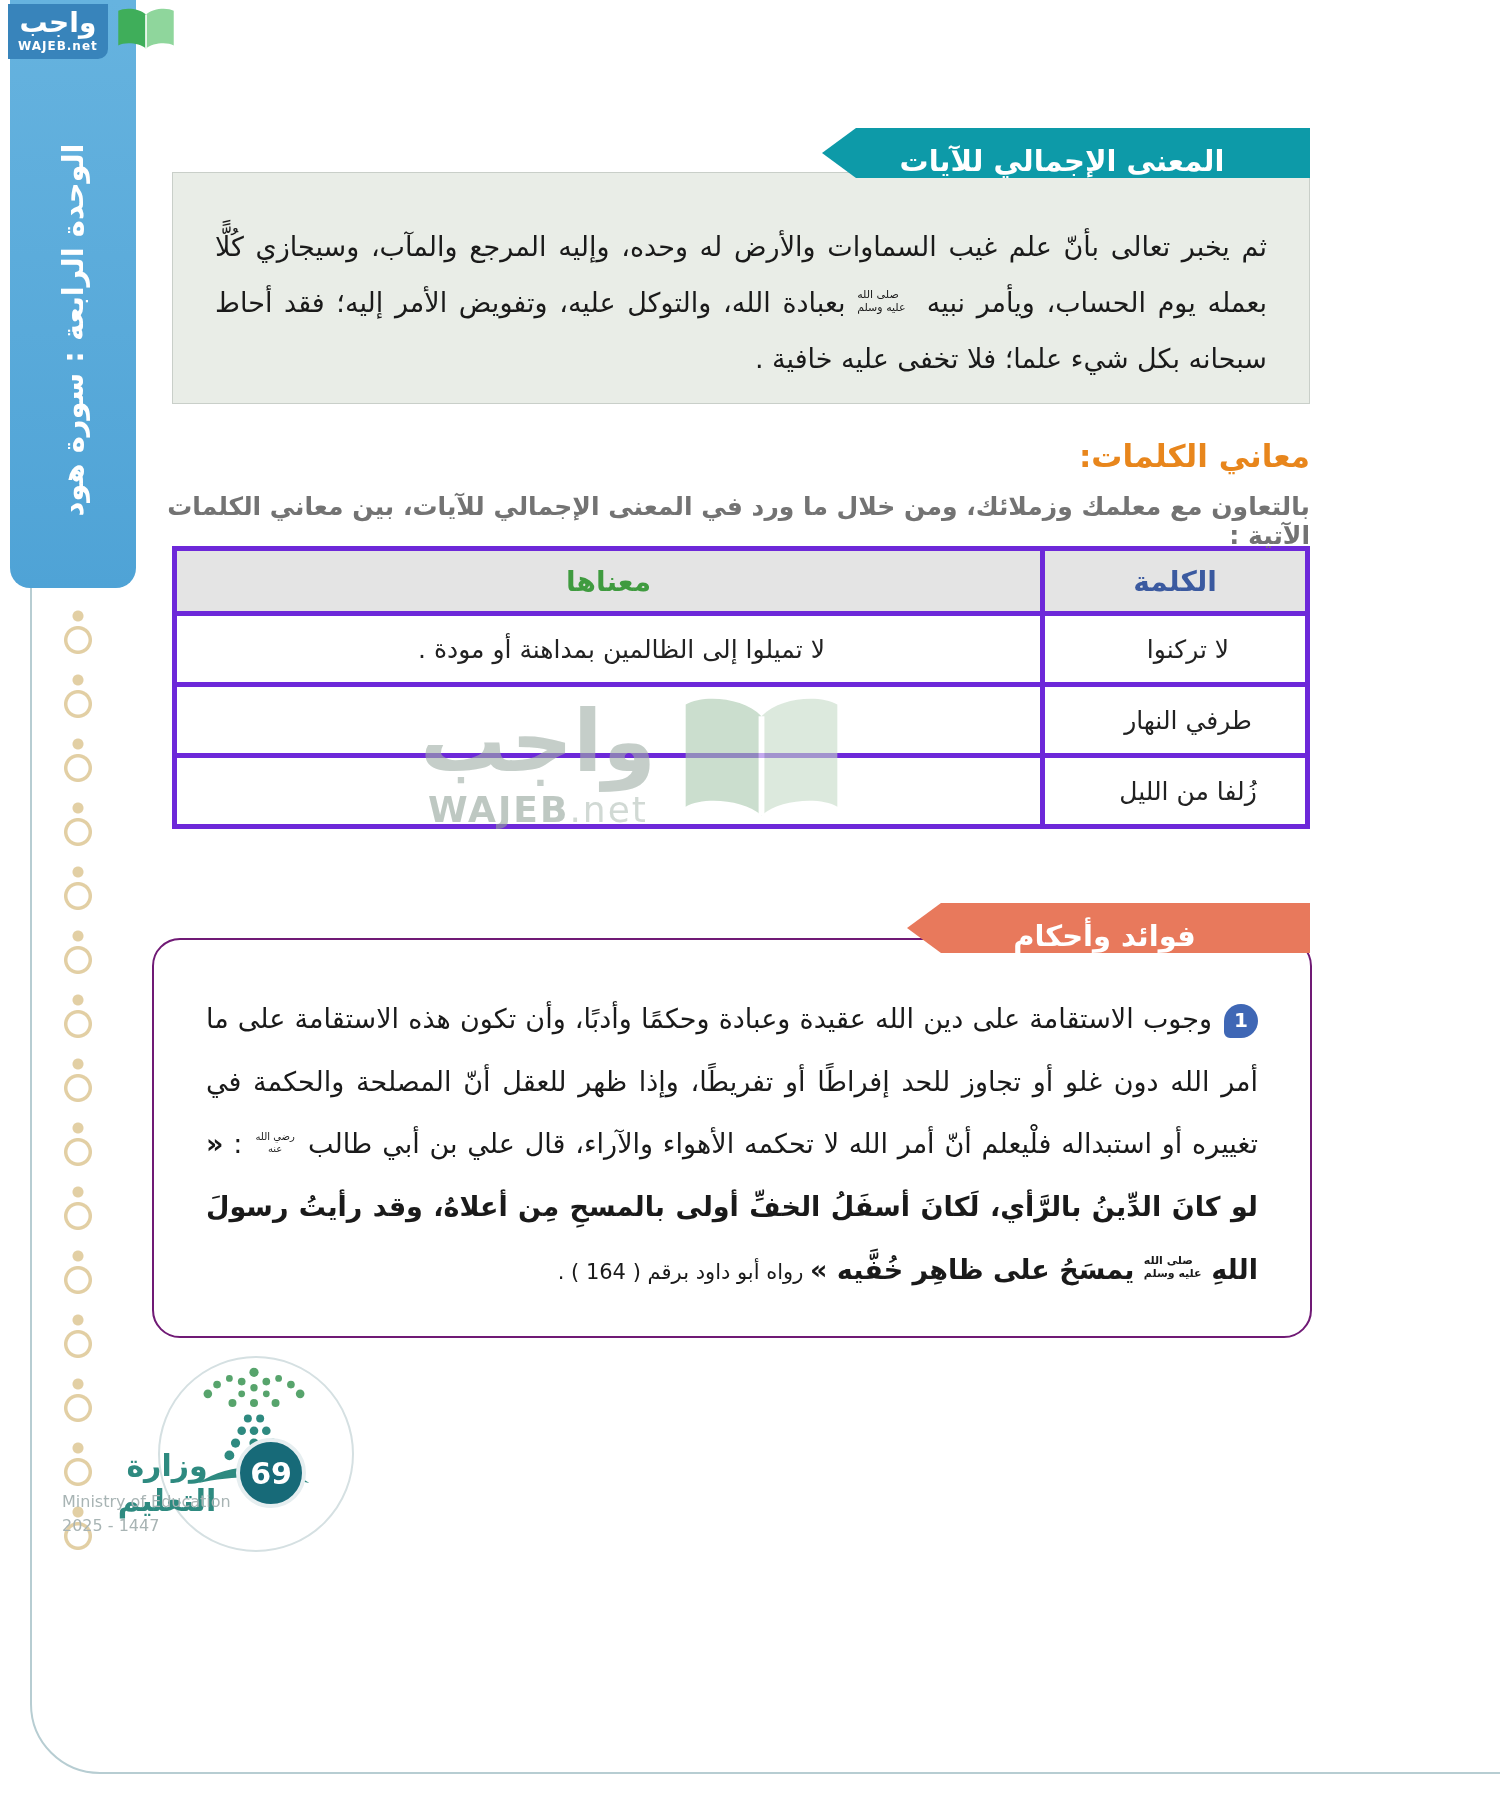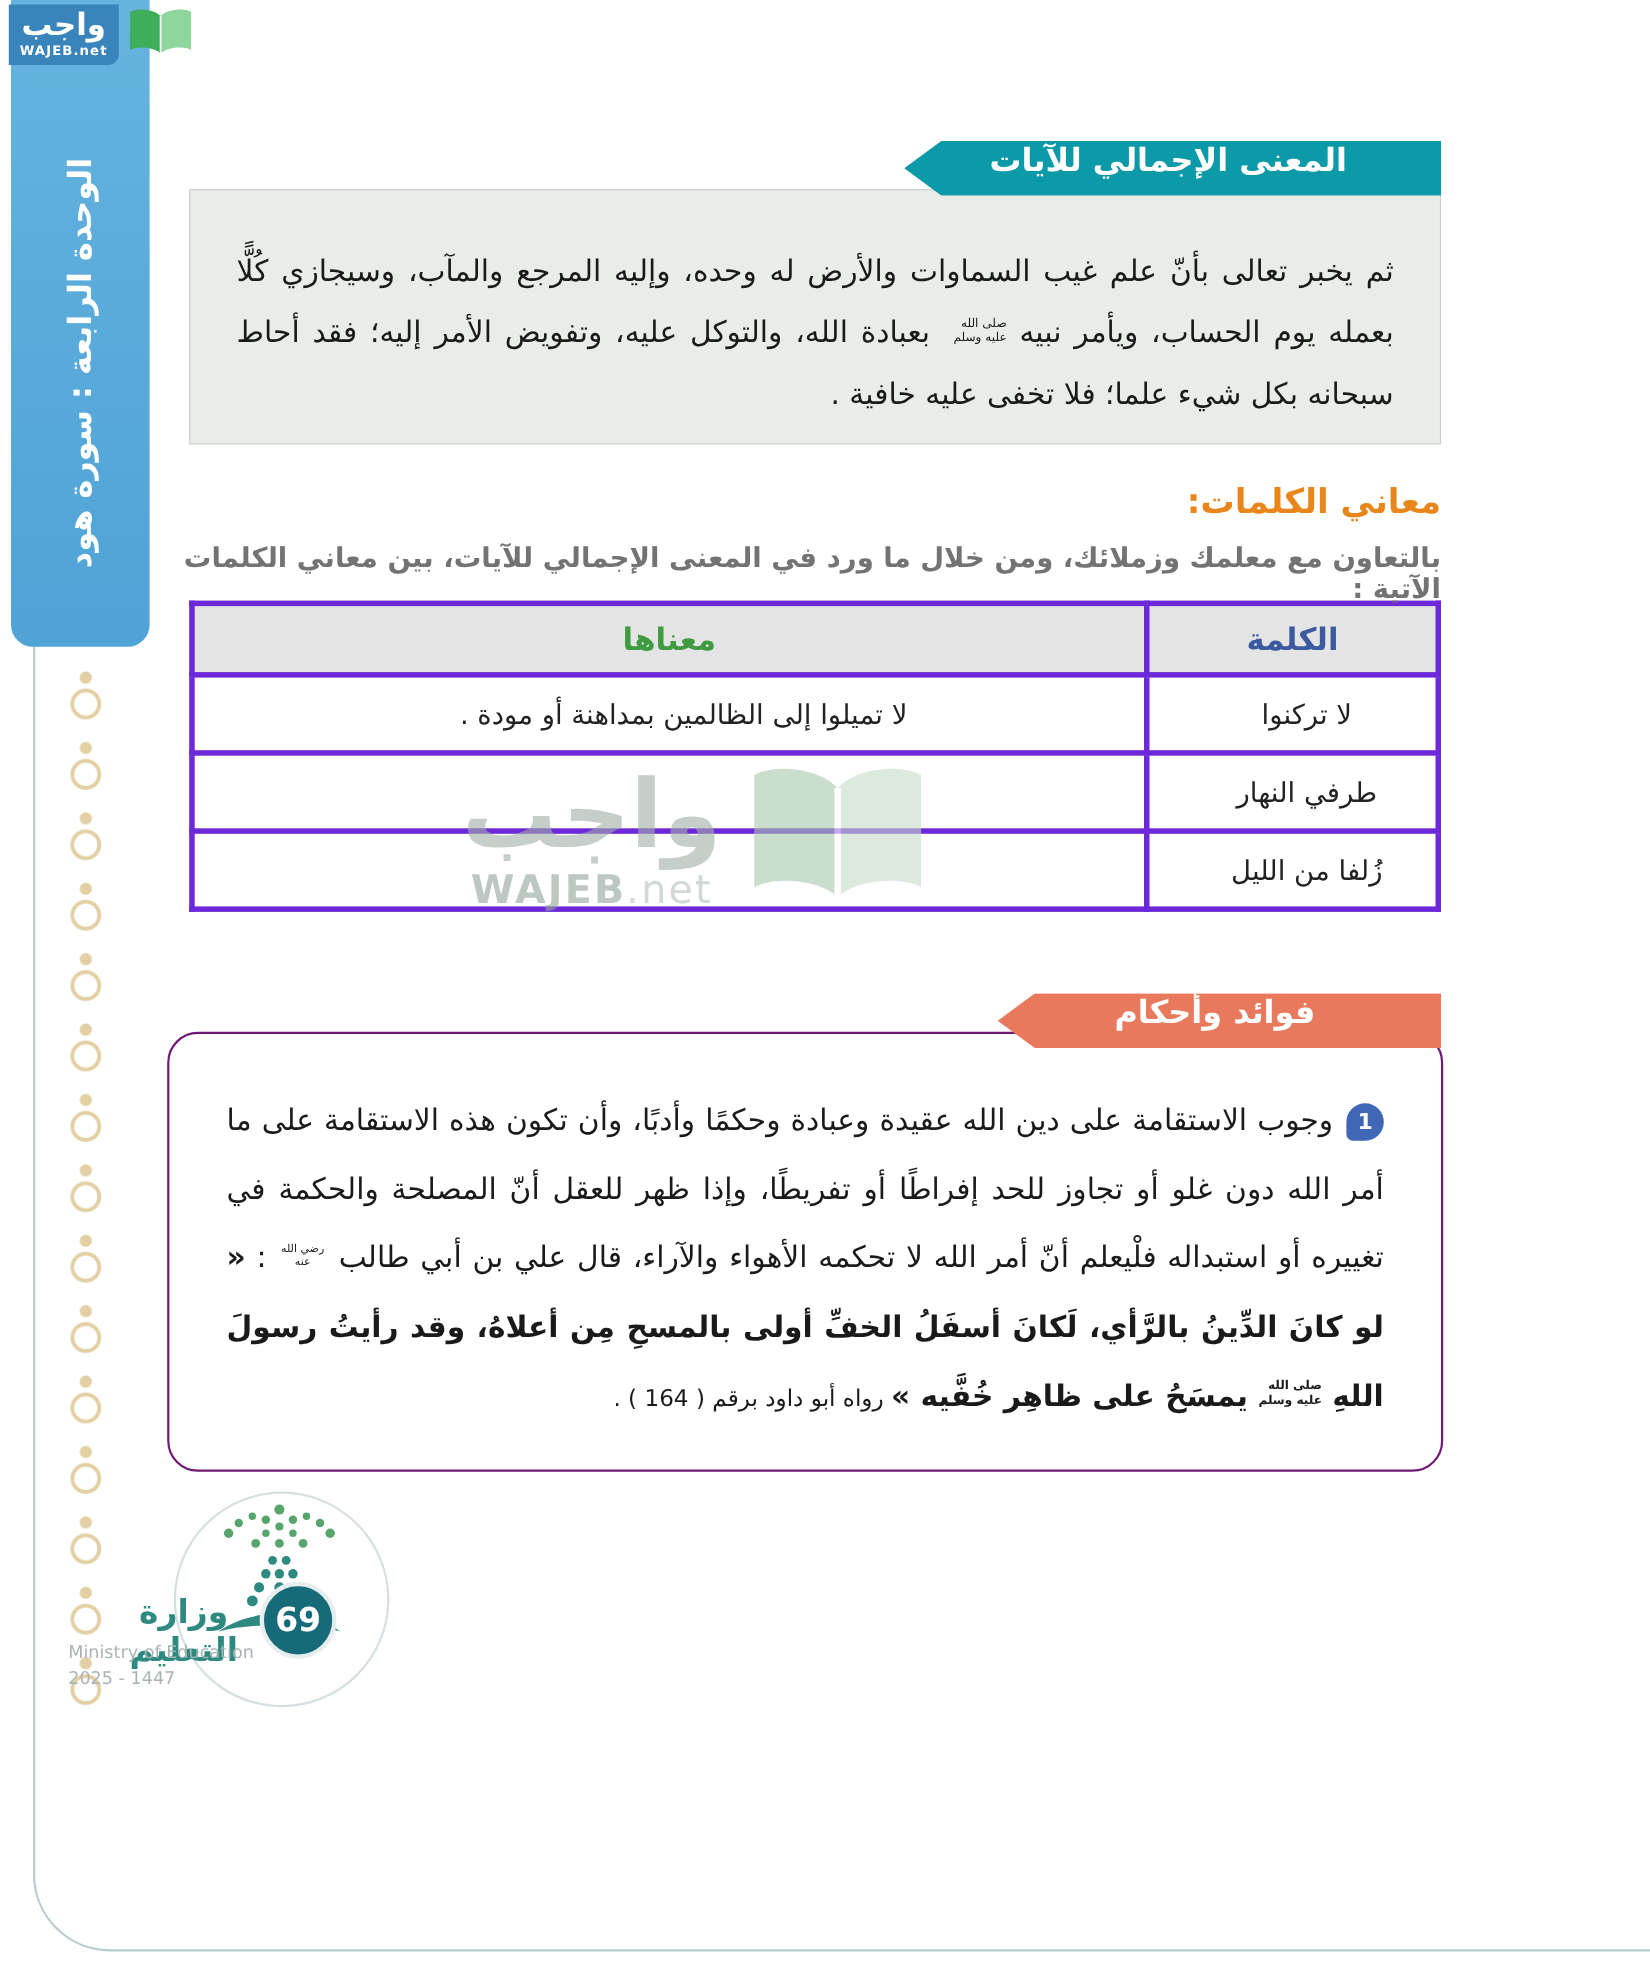--- a/index.html
+++ b/index.html
@@ -31,35 +31,35 @@
   
   .ornament{
     position:absolute;left:46px;top:600px;width:64px;height:960px;z-index:2;opacity:.75;
     background-image:
       radial-gradient(circle at 32px 16px, #d9bf86 0 5px, rgba(0,0,0,0) 6px),
       radial-gradient(circle at 32px 40px, rgba(0,0,0,0) 10px, #d9bf86 11px 13.5px, rgba(0,0,0,0) 14.5px);
     background-size:64px 64px;background-repeat:repeat-y;
   }
   
   .ribbon{
-    position:absolute;height:50px;display:flex;align-items:flex-start;justify-content:center;
+    position:absolute;height:50px;display:flex;align-items:flex-end;justify-content:center;
     color:#fff;font-weight:bold;font-size:29px;z-index:4;padding-right:8px;
     clip-path:polygon(0 50%, 34px 0, 100% 0, 100% 100%, 34px 100%);
   }
   .ribbon-meaning{top:128px;right:190px;width:480px;background:#0d9aa8;}
   .ribbon-benefits{top:903px;right:190px;width:395px;background:#e8795c;}
   
   .summary-box{
     position:absolute;top:172px;right:190px;left:172px;height:232px;
     background:#e9ede7;border:1px solid #c9cfc9;z-index:1;
     padding:46px 42px 0 42px;box-sizing:border-box;direction:rtl;
   }
   .summary-box p{margin:0;font-size:27px;line-height:2.08;color:#1a1a1a;text-align:justify;}
   
-  .saw{display:inline-block;width:58px;font-size:11px;line-height:1.15;text-align:right;vertical-align:middle;transform:translateY(-3px);}
+  .saw{display:inline-block;width:58px;font-size:11px;line-height:1.15;text-align:left;vertical-align:middle;transform:translateY(-3px);}
   .radi{display:inline-block;width:46px;font-size:10px;line-height:1.15;text-align:center;vertical-align:middle;transform:translateY(-3px);}
   
   .vocab-heading{position:absolute;top:438px;right:190px;color:#e8861c;font-weight:bold;font-size:31px;direction:rtl;z-index:2;}
   .vocab-instruction{position:absolute;top:492px;right:190px;left:150px;font-weight:bold;font-size:25px;color:#737373;direction:rtl;z-index:2;}
   
   .vocab-table-wrap{position:absolute;top:546px;right:190px;left:172px;z-index:1;}
   table.vocab{border-collapse:collapse;width:100%;direction:rtl;table-layout:fixed;}
   table.vocab th, table.vocab td{border:5px solid #6d28d9;text-align:center;}
   table.vocab thead th{height:58px;background:#e4e4e4;font-size:28px;font-weight:bold;}
   table.vocab thead th.h-word{color:#3b5aa0;}

